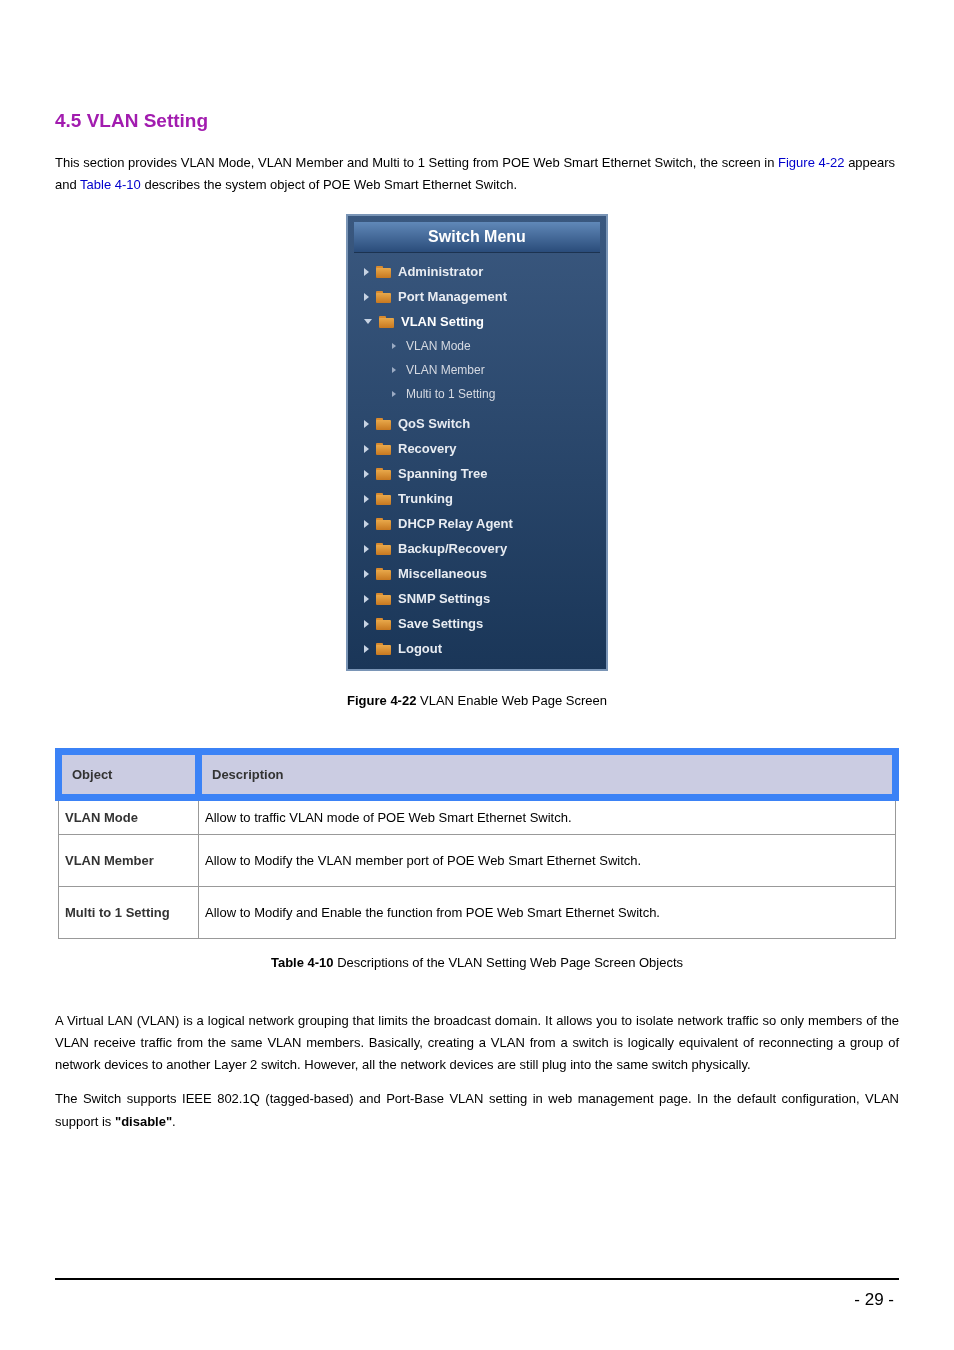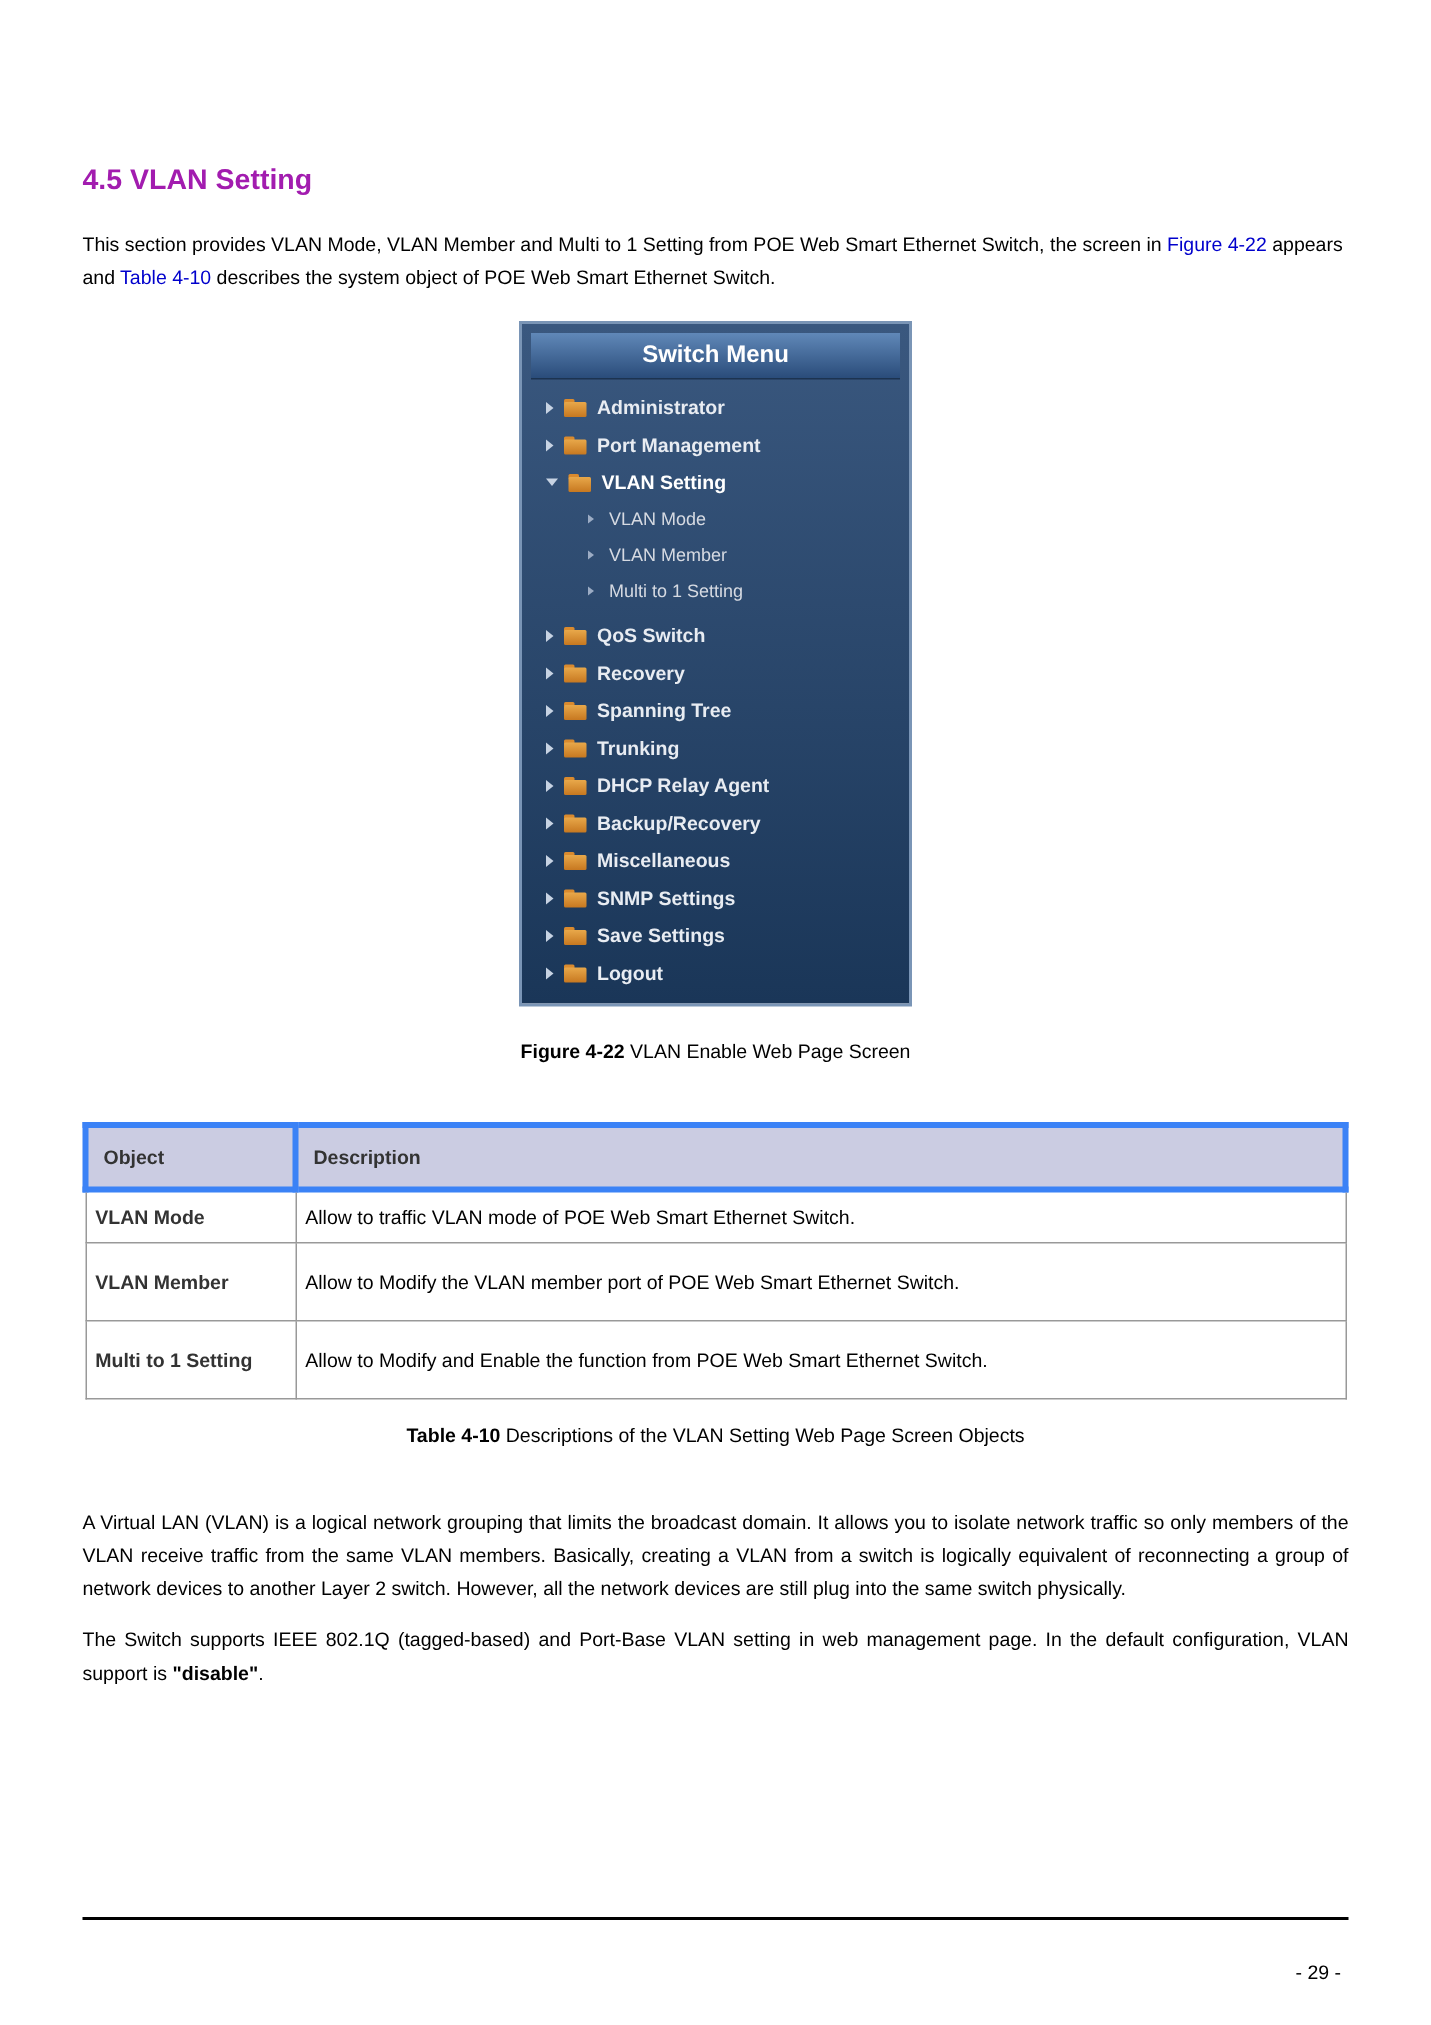--- a/index.html
+++ b/index.html
@@ -147,21 +147,21 @@
       border-collapse: collapse;
       margin-top: 10px;
     }
     .data-table th {
       background: #cbcce2;
       color: #333;
       font-weight: bold;
       font-size: 13px;
       text-align: left;
       padding: 12px 10px;
-      border: 4px solid #3b82f6;
+      border: 7px solid #3b82f6;
     }
     .data-table td {
       border: 1px solid #999;
       padding: 9px 6px;
       font-size: 13px;
       vertical-align: middle;
       background: #fff;
     }
     .data-table td.obj-cell {
       font-weight: bold;
@@ -174,23 +174,23 @@
     .table-caption {
       text-align: center;
       font-size: 13px;
       margin: 16px 0 40px 0;
     }
     .bold-inline {
       font-weight: bold;
     }
     .page-number {
       position: absolute;
-      bottom: 28px;
+      bottom: 40px;
       right: 60px;
-      font-size: 13px;
+      font-size: 17px;
     }
     .bottom-rule {
       position: absolute;
       bottom: 70px;
       left: 55px;
       right: 55px;
       border-top: 2px solid #000;
     }
   </style>
 </head>

